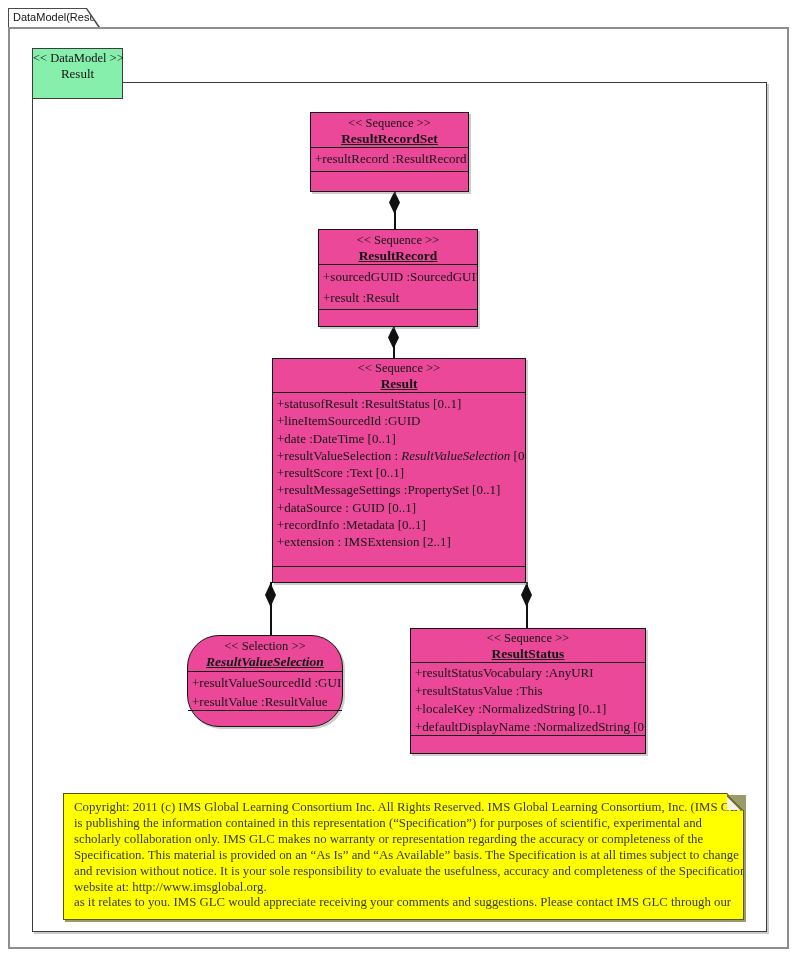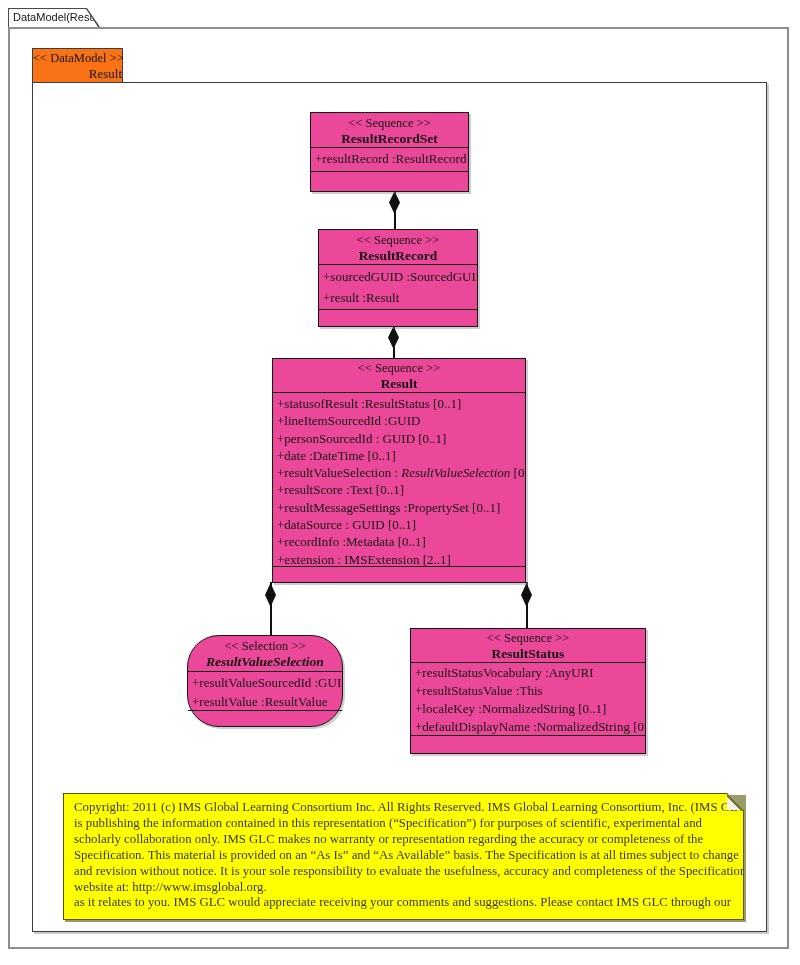--- a/index.html
+++ b/index.html
@@ -12,31 +12,31 @@
              clip-path:polygon(0 0,calc(100% - 13px) 0,100% 100%,0 100%);}
   .tab-inner{left:9px;top:9px;width:89px;height:18px;background:#ffffff;
              clip-path:polygon(0 0,calc(100% - 12px) 0,100% 100%,0 100%);
              font-family:"Liberation Sans","DejaVu Sans",sans-serif;font-size:11px;
              line-height:17px;padding-left:4px;box-sizing:border-box;white-space:nowrap;}
 
   
   .outer-frame{left:8px;top:27px;width:781px;height:922px;border:2px solid #8e8e8e;box-sizing:border-box;}
   .pkg-body{left:32px;top:82px;width:735px;height:850px;border:1px solid #3c3c3c;box-sizing:border-box;
             box-shadow:2px 2px 0 rgba(140,140,140,.45);background:transparent;}
-  .pkg-header{left:32px;top:48px;width:91px;height:35px;border:1px solid #3c3c3c;box-sizing:border-box;
-              background:#f97316;text-align:right;}
+  .pkg-header{left:32px;top:48px;width:91px;height:51px;border:1px solid #3c3c3c;box-sizing:border-box;
+              background:#86efac;text-align:center;}
   .pkg-header .st{font-size:12.5px;line-height:16px;padding-top:1px;white-space:nowrap;}
   .pkg-header .nm{font-size:13px;line-height:15px;white-space:nowrap;}
 
   
   .cls{background:#ec4899;border:1px solid #161616;box-sizing:content-box;
        box-shadow:2px 2px 0 rgba(130,130,130,.4);}
   .cls-header{border-bottom:1px solid #161616;text-align:center;overflow:hidden;}
   .cls-st{font-size:12.5px;line-height:16px;padding-top:2px;white-space:nowrap;}
-  .cls-name{font-size:13.5px;font-weight:bold;line-height:16px;white-space:nowrap;}
+  .cls-name{font-size:13.5px;font-weight:bold;line-height:16px;white-space:nowrap;text-decoration:underline;}
   .cls-name.italic{font-style:italic;}
   .cls-attrs{padding:1px 4px 0 4px;overflow:hidden;box-sizing:border-box;}
   .attr-row{font-size:13px;white-space:nowrap;}
   .attr-row .ital{font-style:italic;}
   .cls-empty{border-top:1px solid #161616;}
 
   
   .vline{width:1.5px;background:#111;}
   .diamond{width:11px;background:#111;clip-path:polygon(50% 0,100% 50%,50% 100%,0 50%);}
 
@@ -102,21 +102,20 @@
   </div>
 
   <div class="abs cls" style="left:272px;top:358px;width:252px;">
     <div class="cls-header" style="height:33px;">
       <div class="cls-st" style="padding-top:1px;">&lt;&lt; Sequence &gt;&gt;</div>
       <div class="cls-name">Result</div>
     </div>
     <div class="cls-attrs" style="height:173px;line-height:17.3px;padding-top:2px;">
         <div class="attr-row"><span>+statusofResult  :ResultStatus [0..1]</span></div>
         <div class="attr-row"><span>+lineItemSourcedId  :GUID</span></div>
-        <div class="attr-row"><span>+personSourcedId : GUID [0..1]</span></div>
         <div class="attr-row"><span>+date :DateTime [0..1]</span></div>
         <div class="attr-row"><span>+resultValueSelection   : </span><span class="ital">ResultValueSelection</span><span> [0..1]</span></div>
         <div class="attr-row"><span>+resultScore :Text [0..1]</span></div>
         <div class="attr-row"><span>+resultMessageSettings   :PropertySet [0..1]</span></div>
         <div class="attr-row"><span>+dataSource : GUID [0..1]</span></div>
         <div class="attr-row"><span>+recordInfo :Metadata [0..1]</span></div>
         <div class="attr-row"><span>+extension : IMSExtension  [2..1]</span></div>
       </div>
     <div class="cls-empty" style="height:15px;"></div>
   </div>

